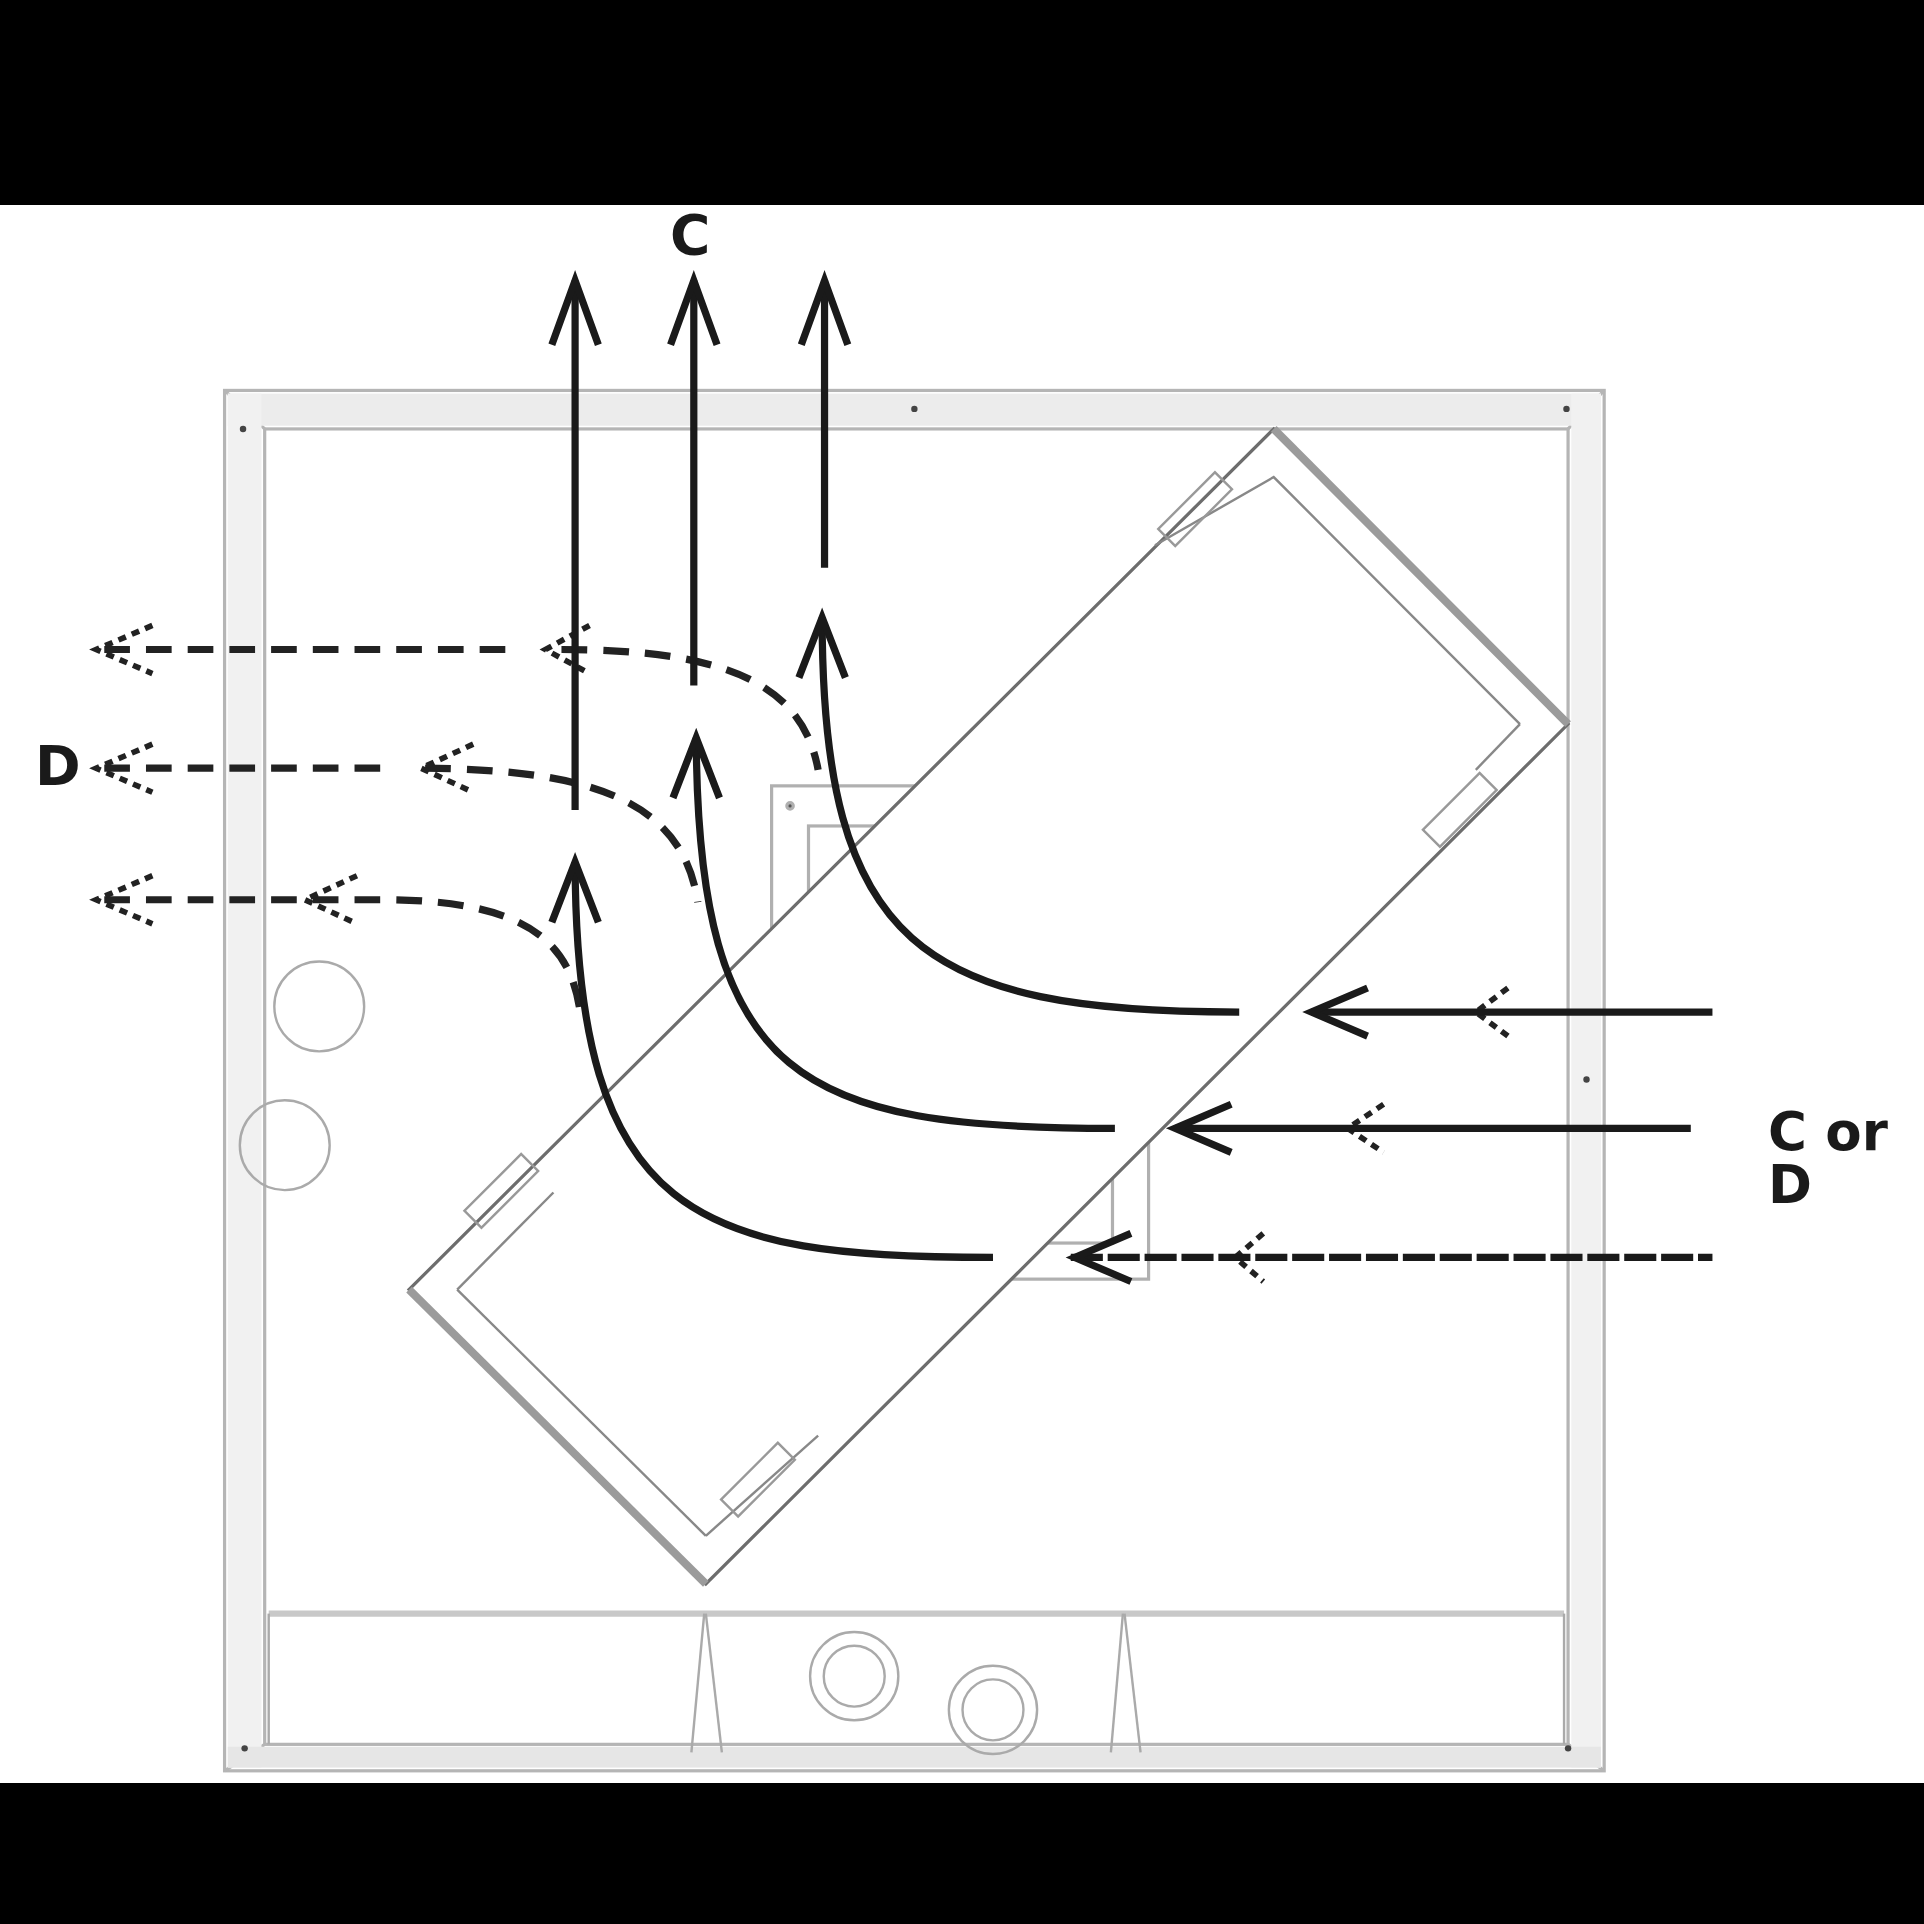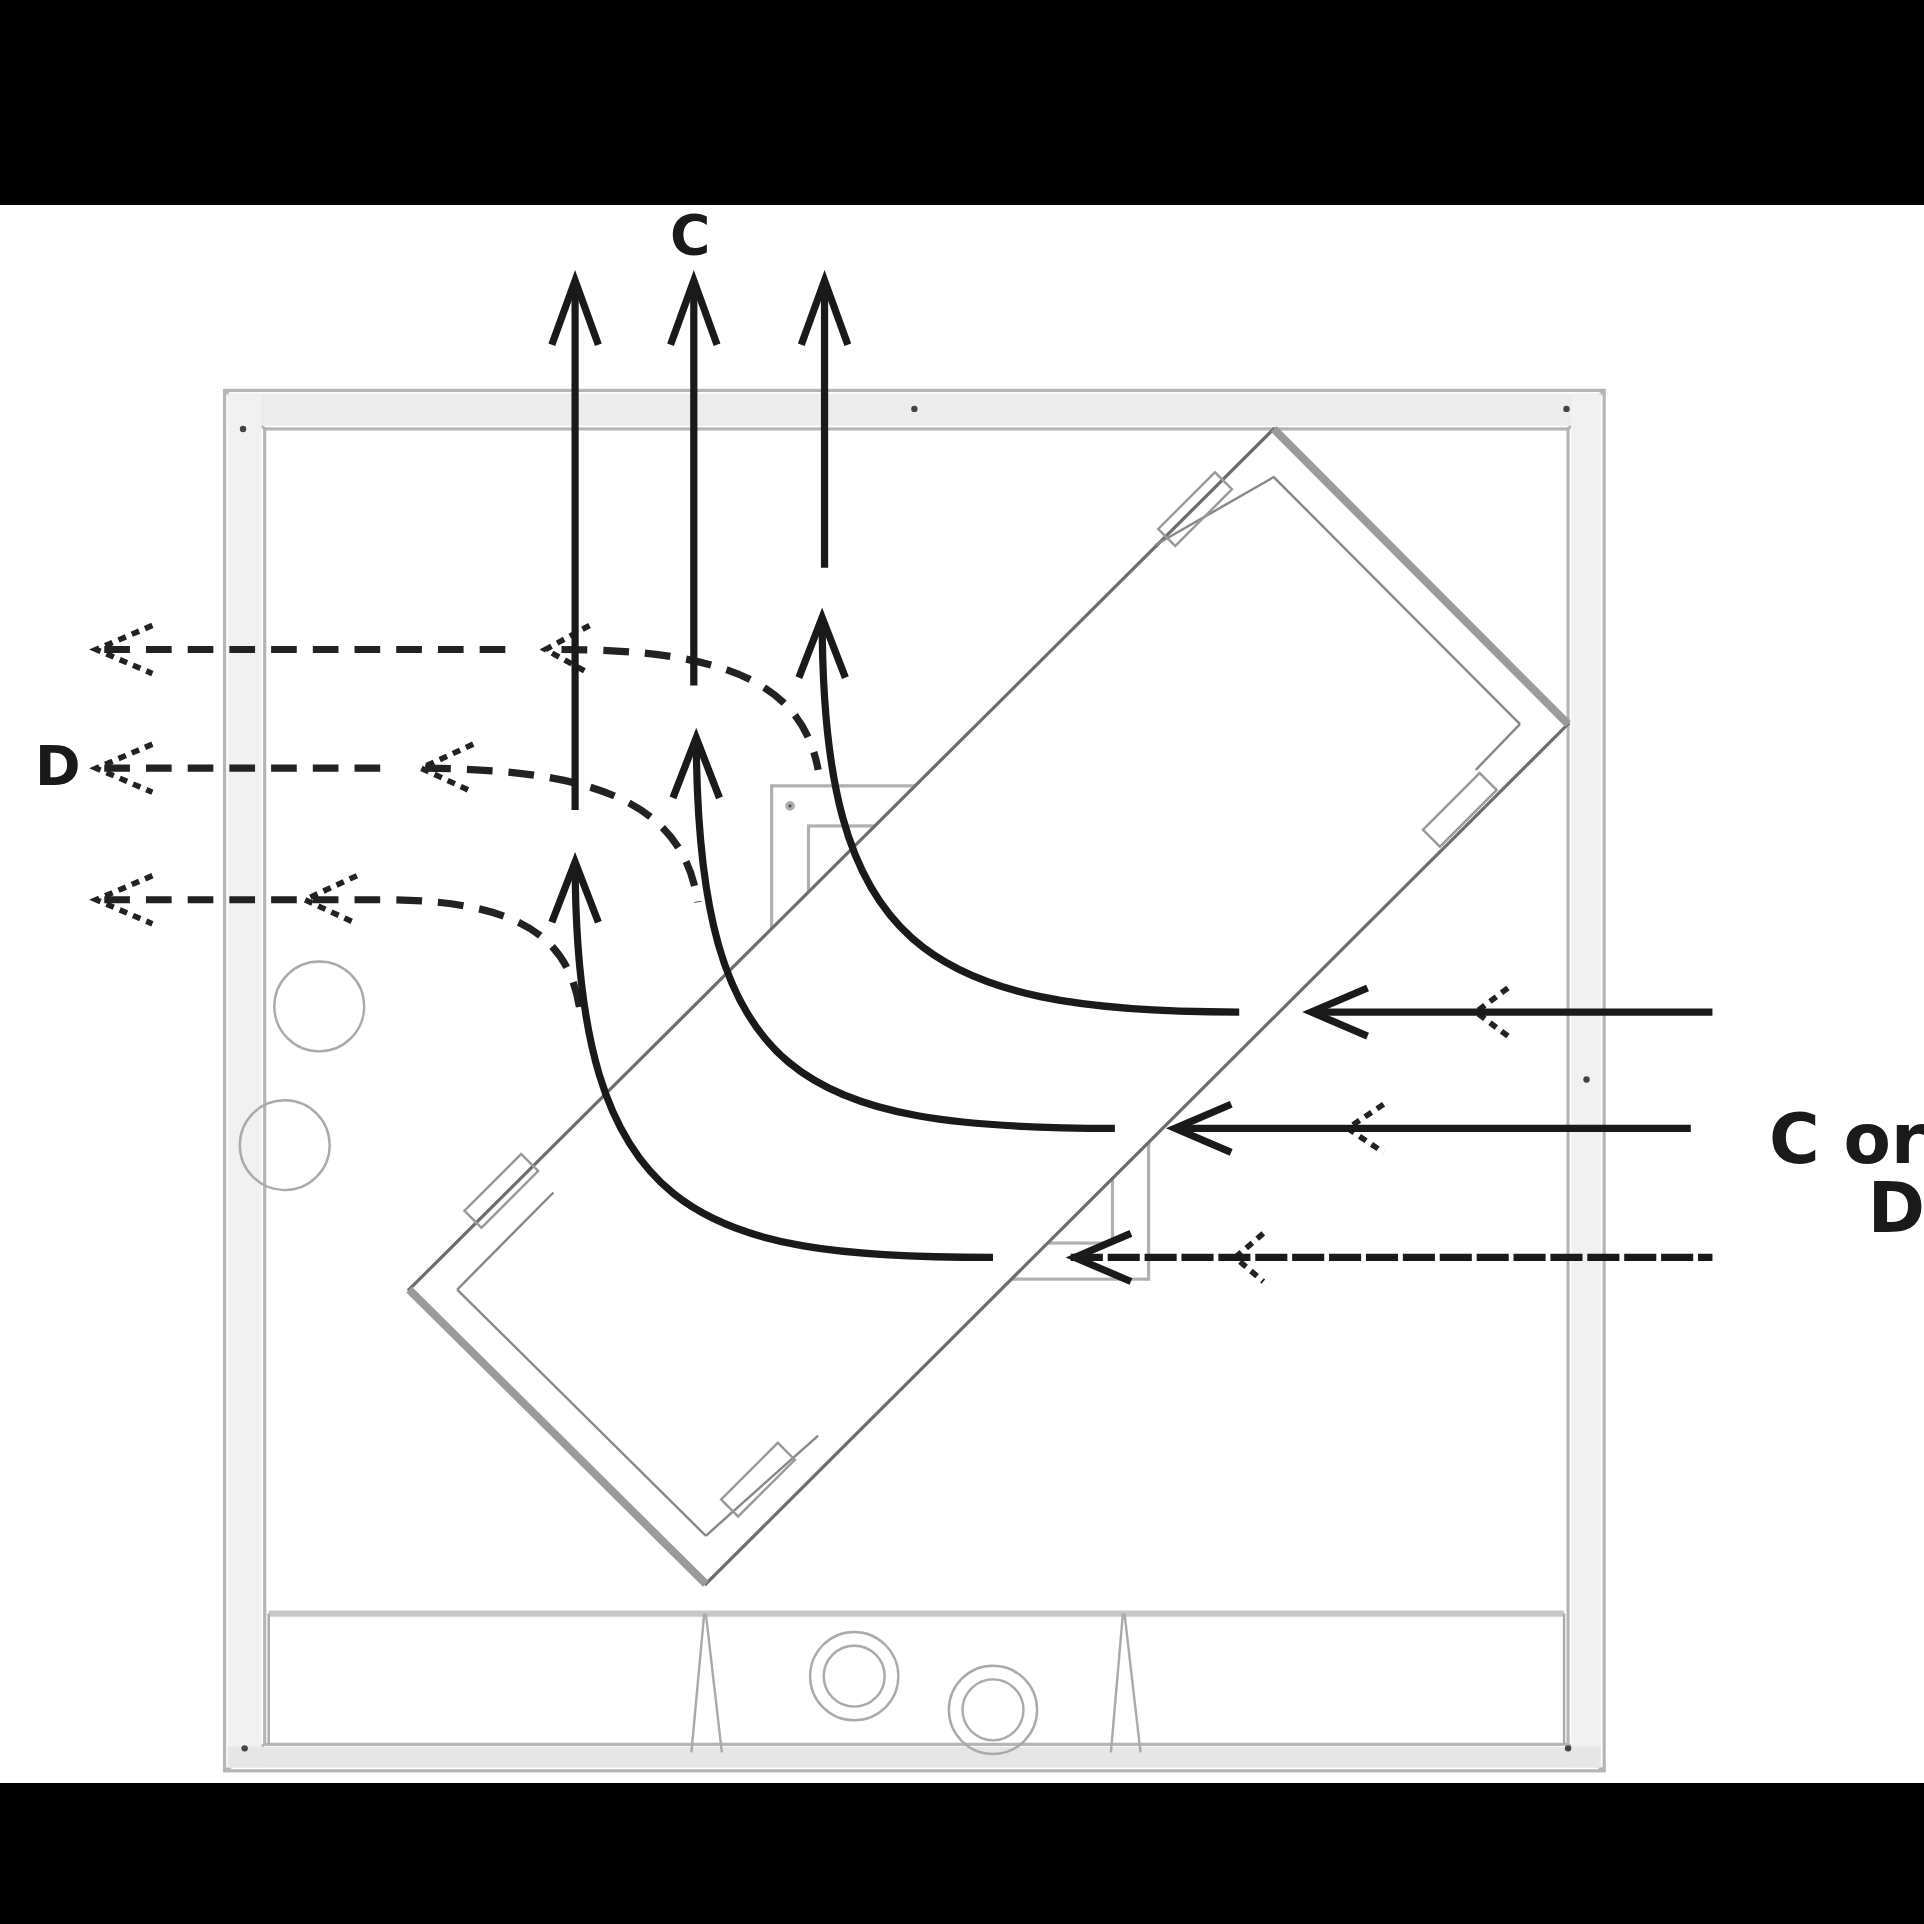--- a/index.html
+++ b/index.html
@@ -121,15 +121,15 @@
       <polyline points="839,995 868,920 897,995"></polyline>
       <polyline points="996,845 1025,770 1054,845"></polyline>
       <polyline points="1705,1232 1635,1262 1705,1292"></polyline>
       <polyline points="1535,1377 1465,1407 1535,1437"></polyline>
       <polyline points="1410,1538 1340,1568 1410,1598"></polyline>
     </g>
   </svg>
 
   <div class="lbl" style="left:670px; top:3.2px;">C</div>
   <div class="lbl" style="left:35px; top:534px;">D</div>
-  <div class="lbl" style="left:1728px; top:900px; font-size:69px;text-align:right;">C or D</div>
+  <div class="lbl" style="left:1768px; top:900px; font-size:53px;">C or D</div>
 </div>
 
 
 </body></html>

